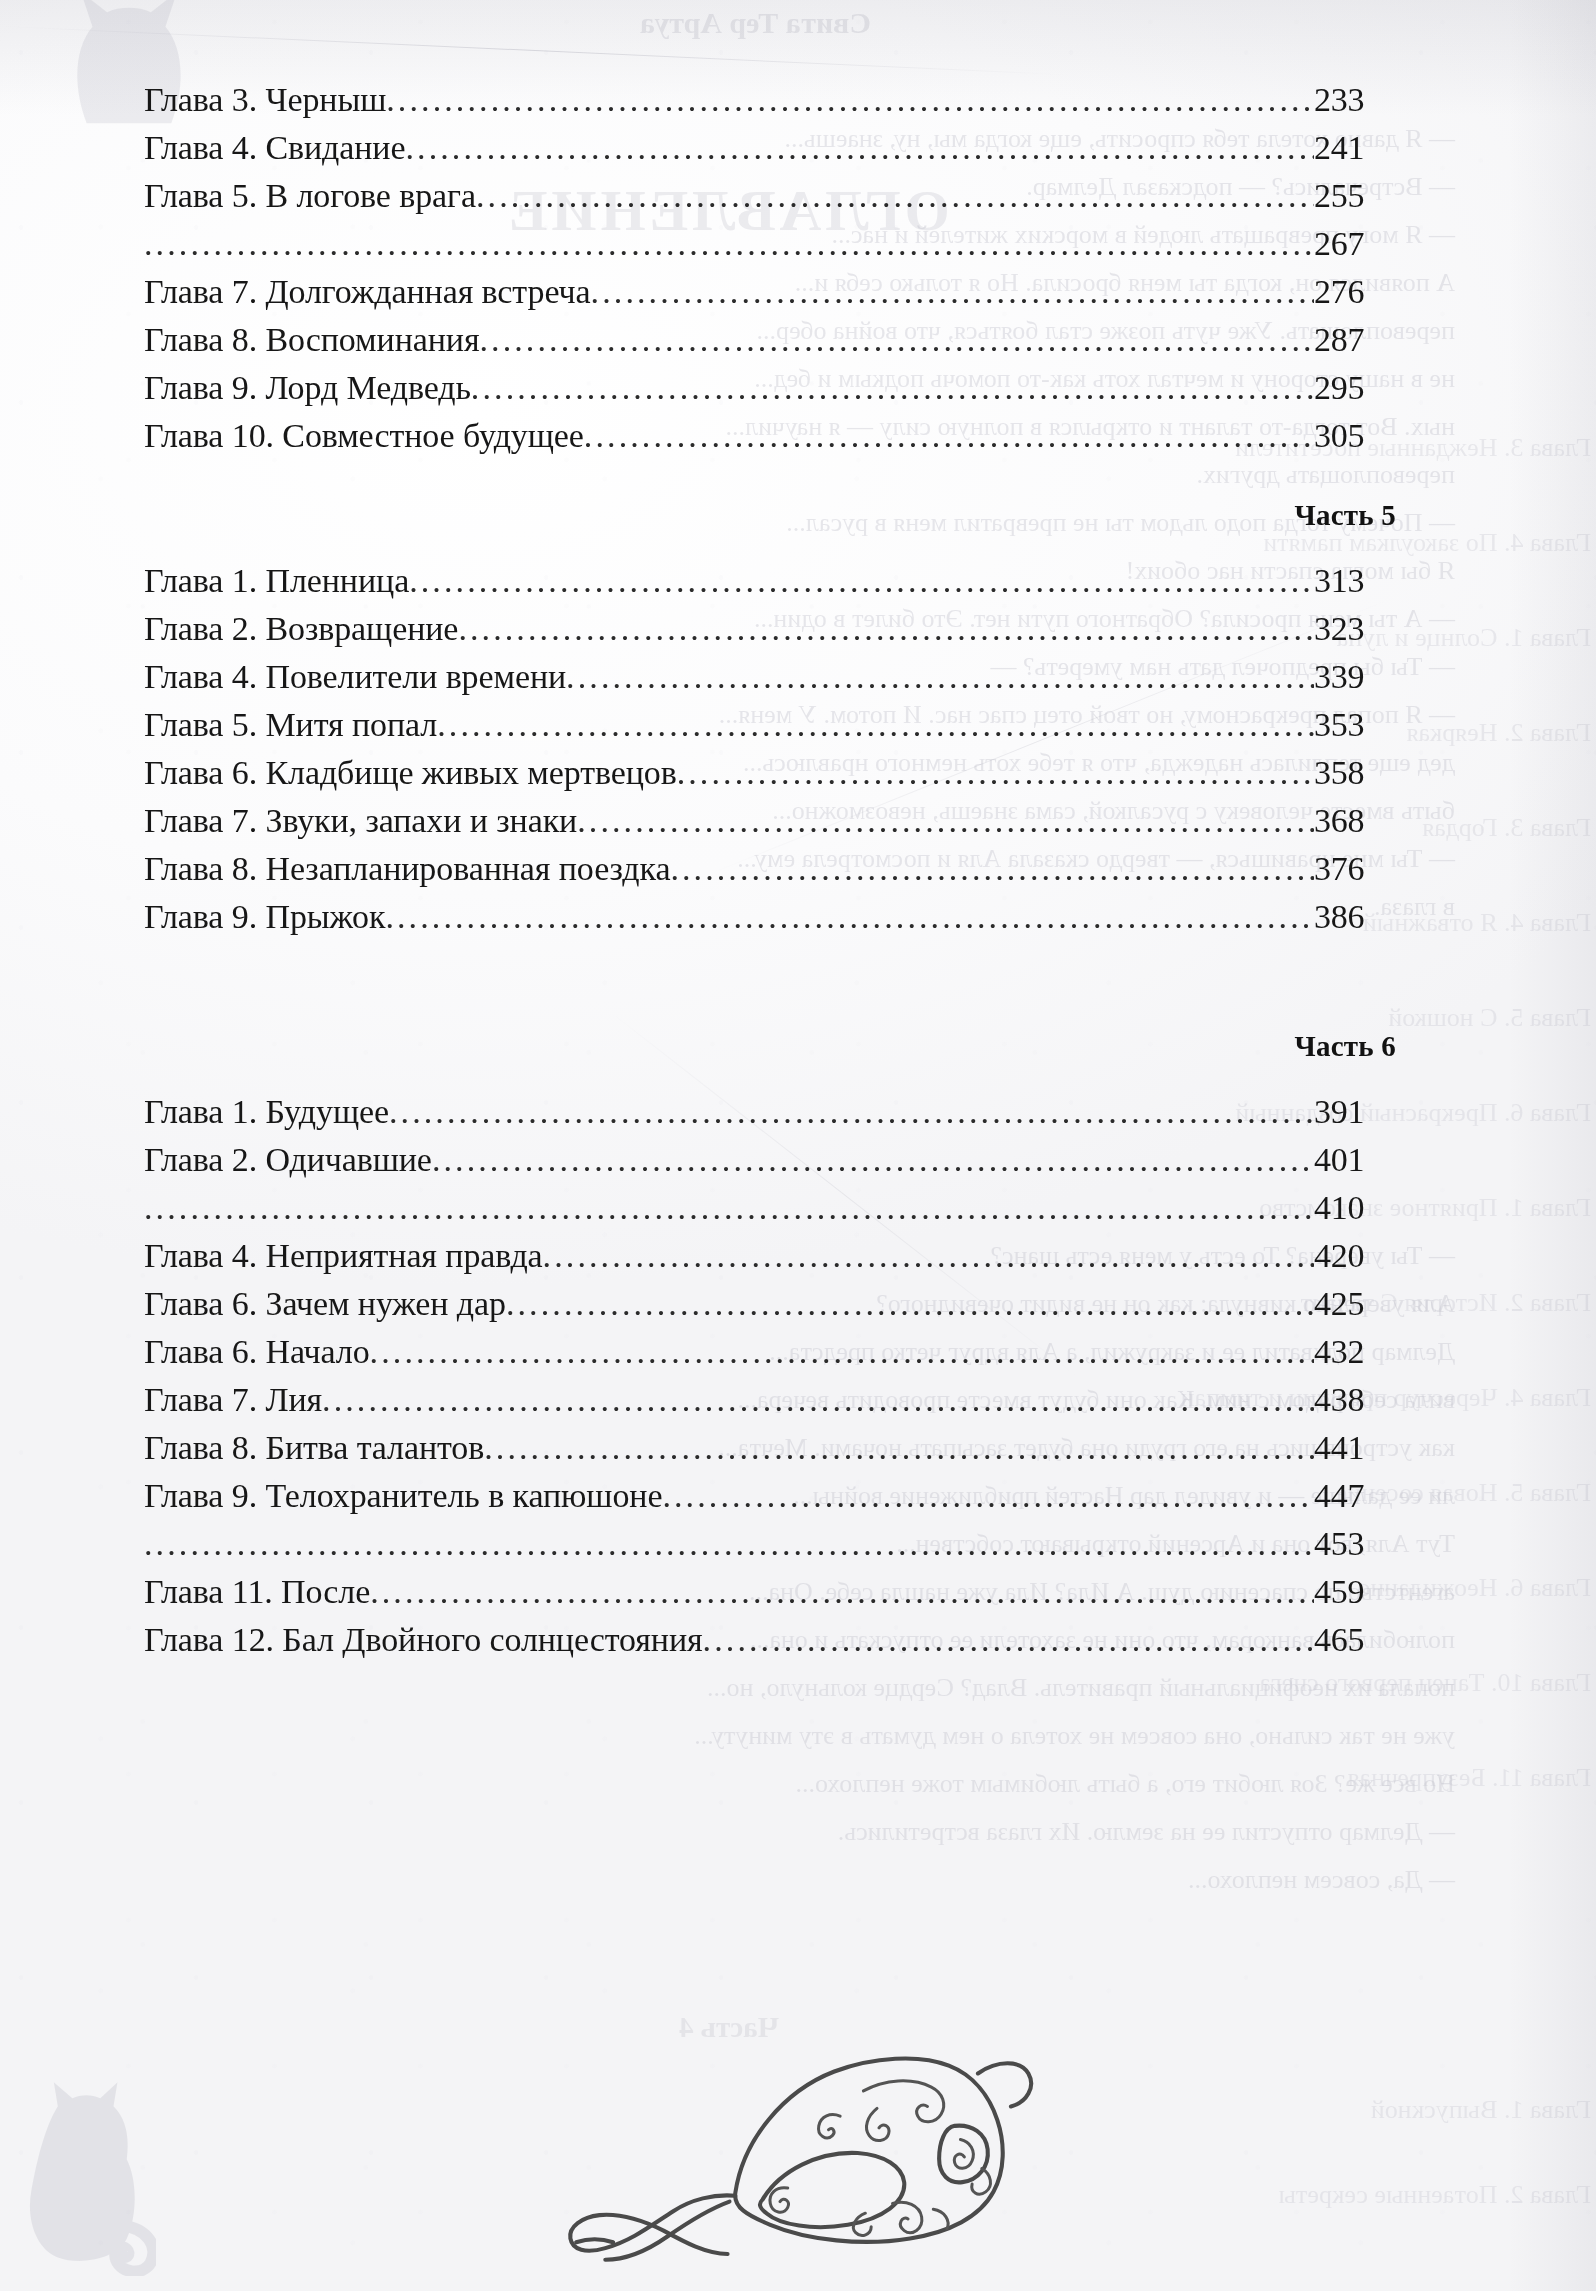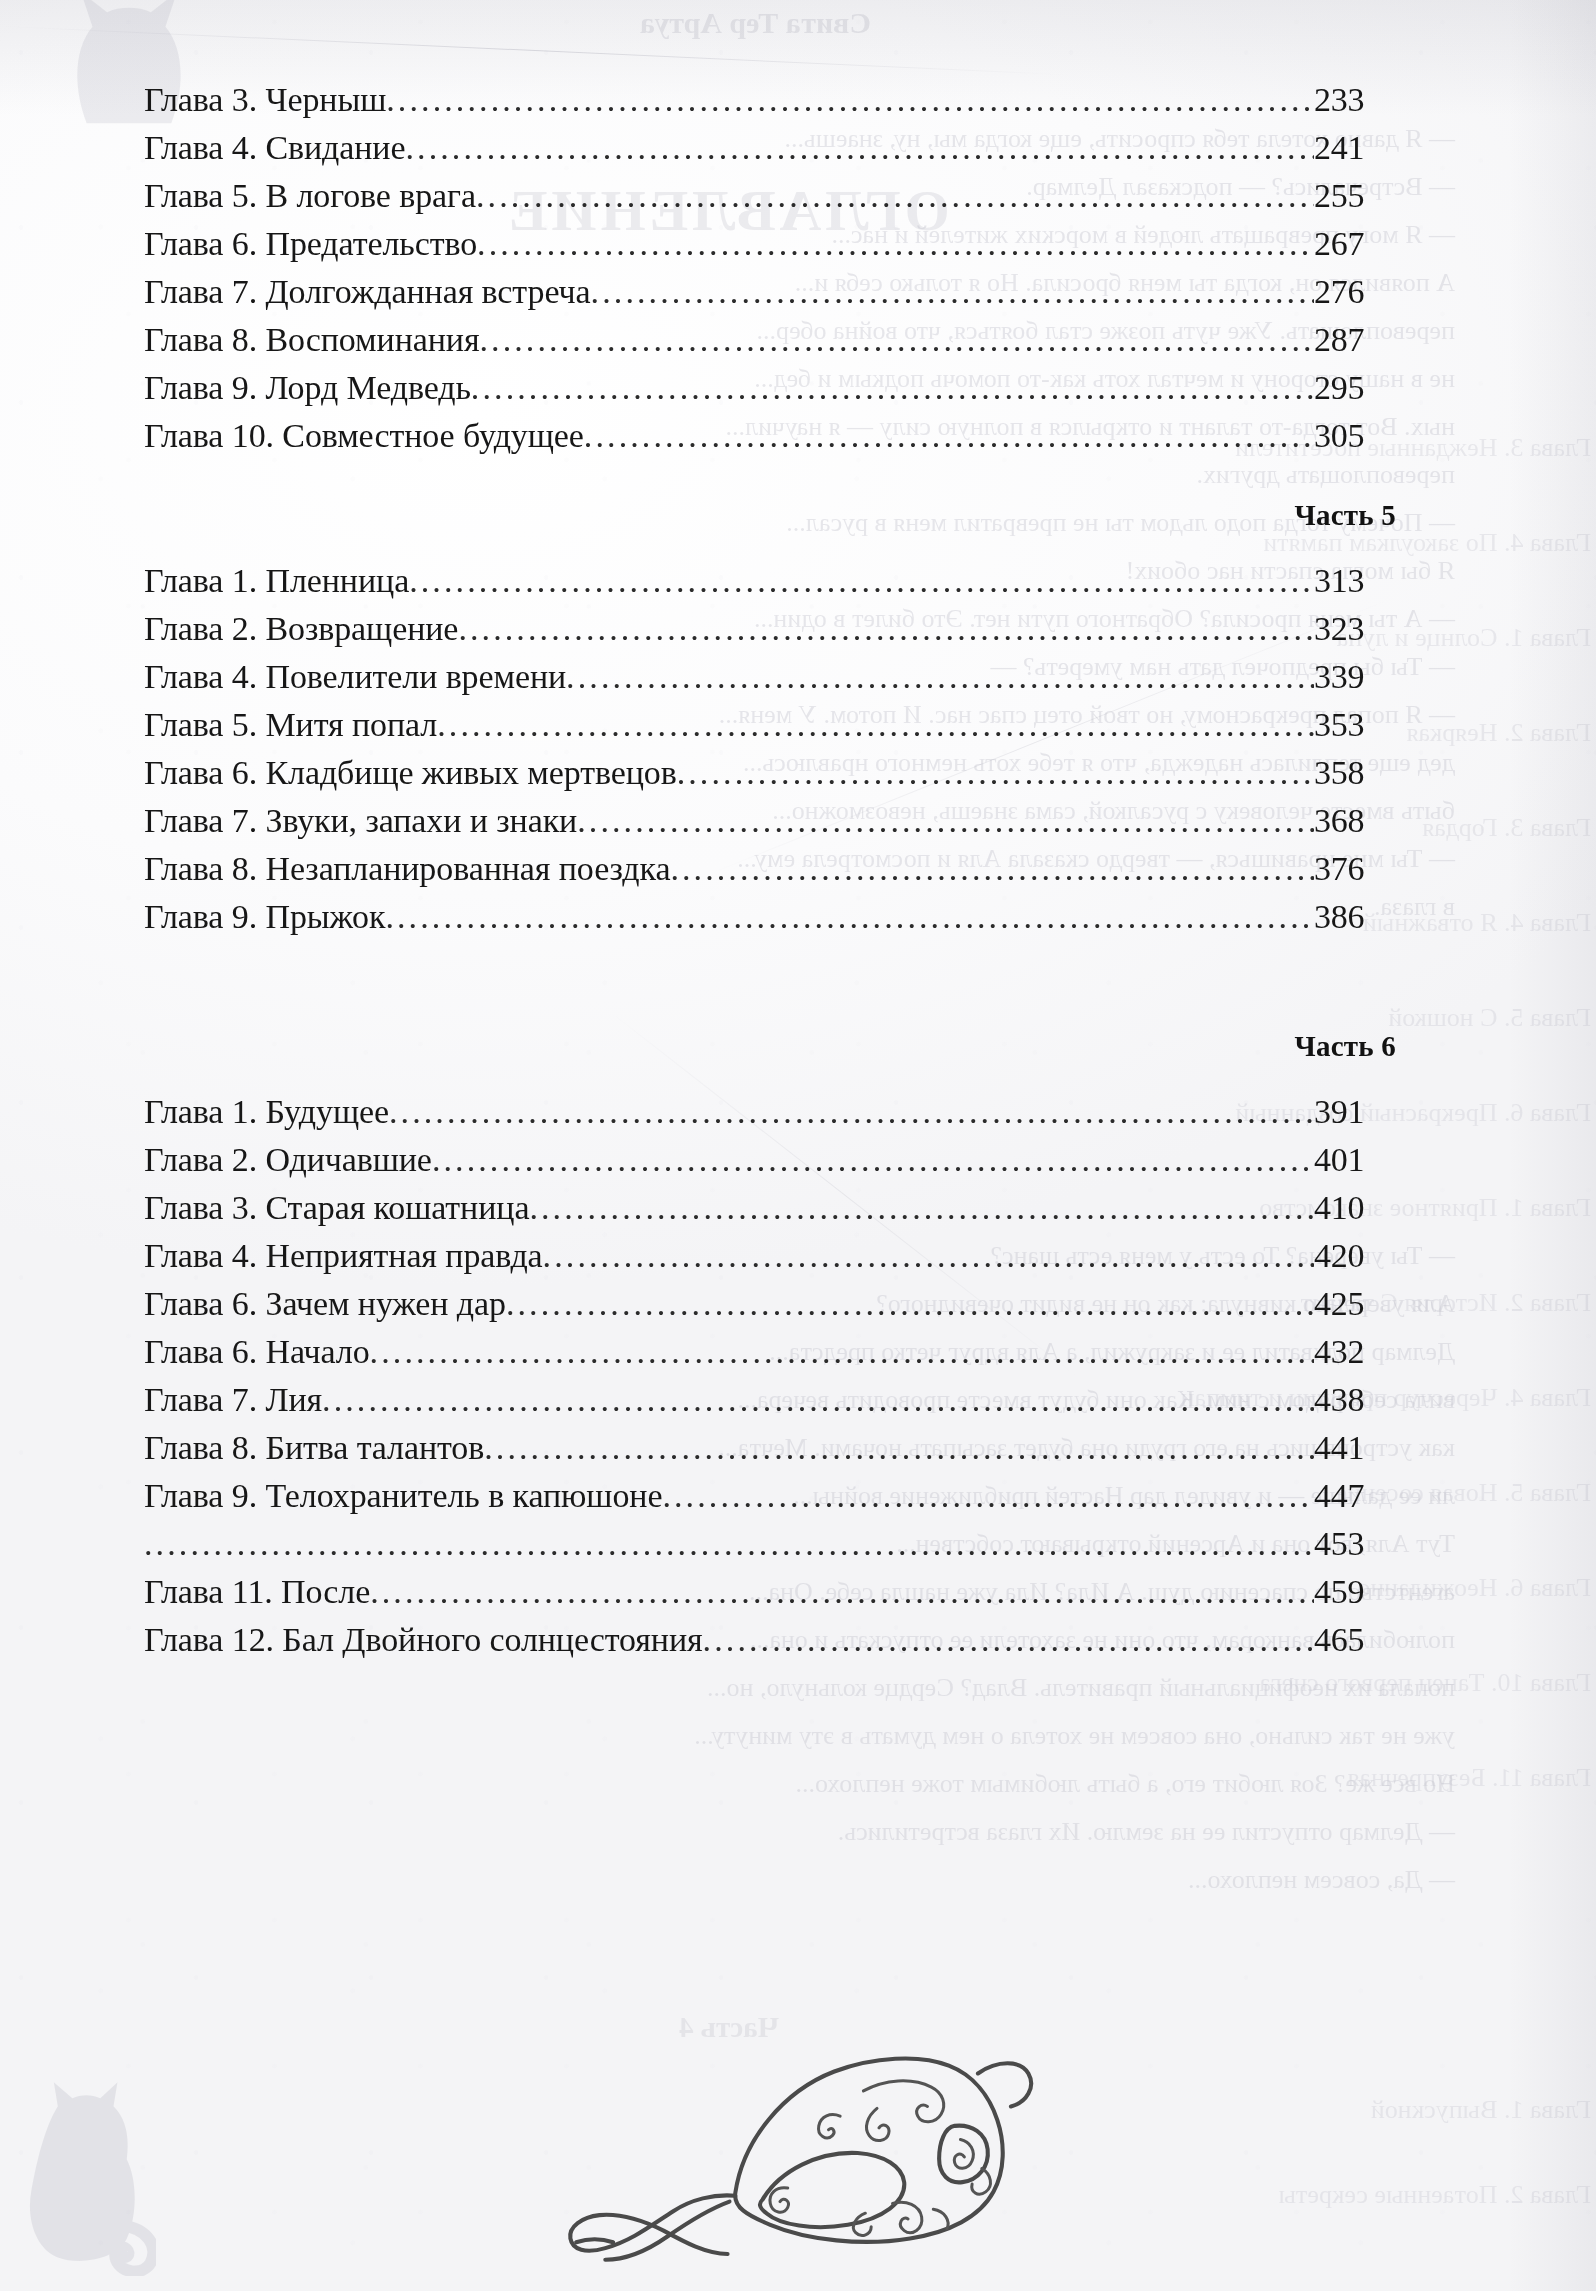--- a/index.html
+++ b/index.html
@@ -262,21 +262,20 @@
         <span class="toc-title">Глава 4. Свидание</span>
         <span class="toc-dots"></span>
         <span class="toc-page">241</span>
       </div>
       <div class="toc-row">
         <span class="toc-title">Глава 5. В логове врага</span>
         <span class="toc-dots"></span>
         <span class="toc-page">255</span>
       </div>
       <div class="toc-row">
-        <span class="toc-title">Глава 6. Предательство</span>
         <span class="toc-dots"></span>
         <span class="toc-page">267</span>
       </div>
       <div class="toc-row">
         <span class="toc-title">Глава 7. Долгожданная встреча</span>
         <span class="toc-dots"></span>
         <span class="toc-page">276</span>
       </div>
       <div class="toc-row">
         <span class="toc-title">Глава 8. Воспоминания</span>
@@ -351,21 +350,20 @@
         <span class="toc-title">Глава 1. Будущее</span>
         <span class="toc-dots"></span>
         <span class="toc-page">391</span>
       </div>
       <div class="toc-row">
         <span class="toc-title">Глава 2. Одичавшие</span>
         <span class="toc-dots"></span>
         <span class="toc-page">401</span>
       </div>
       <div class="toc-row">
-        <span class="toc-title">Глава 3. Старая кошатница</span>
         <span class="toc-dots"></span>
         <span class="toc-page">410</span>
       </div>
       <div class="toc-row">
         <span class="toc-title">Глава 4. Неприятная правда</span>
         <span class="toc-dots"></span>
         <span class="toc-page">420</span>
       </div>
       <div class="toc-row">
         <span class="toc-title">Глава 6. Зачем нужен дар</span>

